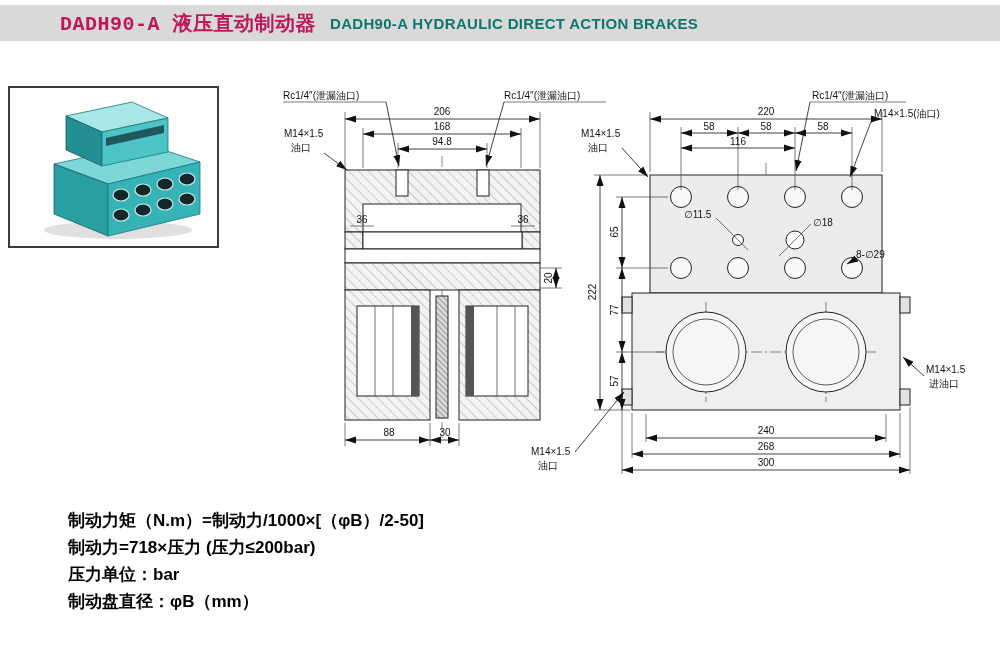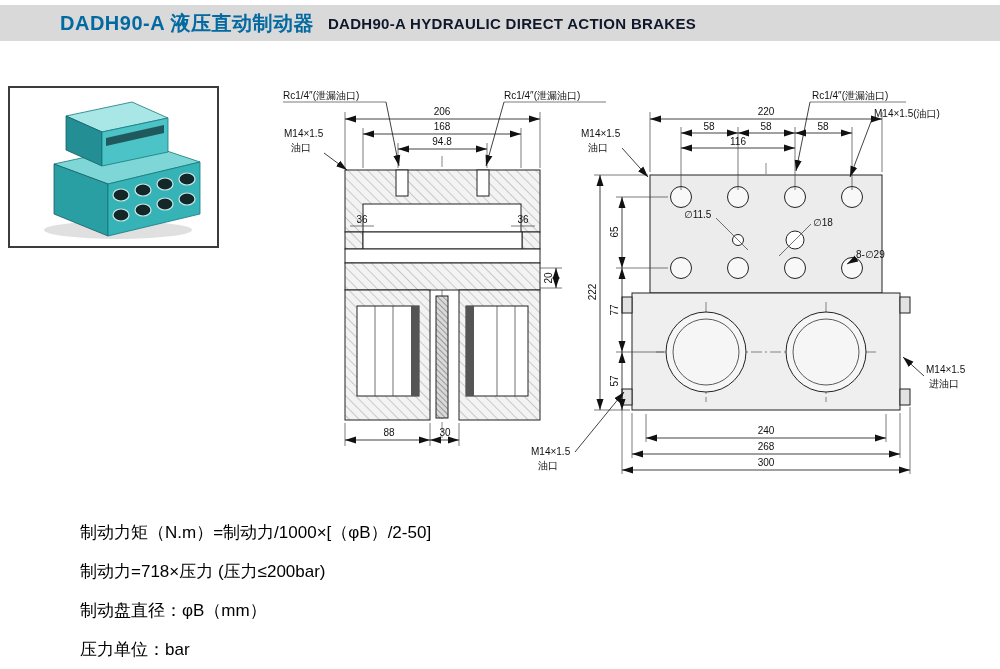--- a/index.html
+++ b/index.html
@@ -4,36 +4,36 @@
 <style>
   html,body{margin:0;padding:0;}
   body{
     width:1000px;height:669px;position:relative;background:#ffffff;
     font-family:"Liberation Sans","DejaVu Sans",sans-serif;overflow:hidden;color:#111;
   }
   .header{
     position:absolute;top:5px;left:0;width:1000px;height:36px;background:#d9d9d9;
     display:flex;align-items:center;padding-left:60px;box-sizing:border-box;gap:14px;
   }
-  .title-cn{font-size:20px;font-weight:bold;color:#0369a1;letter-spacing:.5px;}
-  .title-en{font-size:15px;font-weight:bold;color:#0f172a;letter-spacing:.3px;}
+  .title-cn{font-size:20px;font-weight:bold;color:#be185d;letter-spacing:.5px;font-family:Liberation Mono, monospace;}
+  .title-en{font-size:15px;font-weight:bold;color:#0f766e;letter-spacing:.3px;}
   .photo-box{
     position:absolute;left:8px;top:86px;width:211px;height:162px;background:#fff;
     border:2px solid #3c3c3c;box-sizing:border-box;
   }
   .drawing{position:absolute;left:230px;top:55px;}
   .drawing text{font-size:10px;fill:#111;}
   .drawing .ext{stroke:#444;stroke-width:0.7;}
   .drawing .dim{stroke:#111;stroke-width:0.8;marker-start:url(#arr);marker-end:url(#arr);}
   .drawing .ldr{stroke:#111;stroke-width:0.8;fill:none;marker-end:url(#arr);}
   .drawing .cl{stroke:#555;stroke-width:0.7;stroke-dasharray:11 3 2 3;}
   .drawing .part{stroke:#222;stroke-width:1;}
   .drawing .thin{stroke:#333;stroke-width:0.7;}
   .formulas{position:absolute;left:68px;top:507px;}
-  .formulas p{margin:12px;font-size:17px;line-height:27px;font-weight:400;color:#000;}
+  .formulas p{margin:0;font-size:17px;line-height:27px;font-weight:700;color:#000;}
 </style>
 </head>
 <body>
 
 <header class="header">
   <span class="title-cn">DADH90-A 液压直动制动器</span>
   <span class="title-en">DADH90-A  HYDRAULIC DIRECT ACTION BRAKES</span>
 </header>
 
 <div class="photo-box">
@@ -240,15 +240,15 @@
     <line class="ldr" x1="924" y1="376" x2="903" y2="357"></line>
     <text x="531" y="455">M14×1.5</text>
     <text x="538" y="469">油口</text>
     <line class="ldr" x1="575" y1="452" x2="624" y2="392"></line>
   </g>
 </svg>
 
 <section class="formulas">
   <p>制动力矩（N.m）=制动力/1000×[（φB）/2-50]</p>
   <p>制动力=718×压力 (压力≤200bar)</p>
+  <p>压力单位：bar</p>
   <p>制动盘直径：φB（mm）</p>
-  <p>压力单位：bar</p>
 </section>
 
 </body></html>

